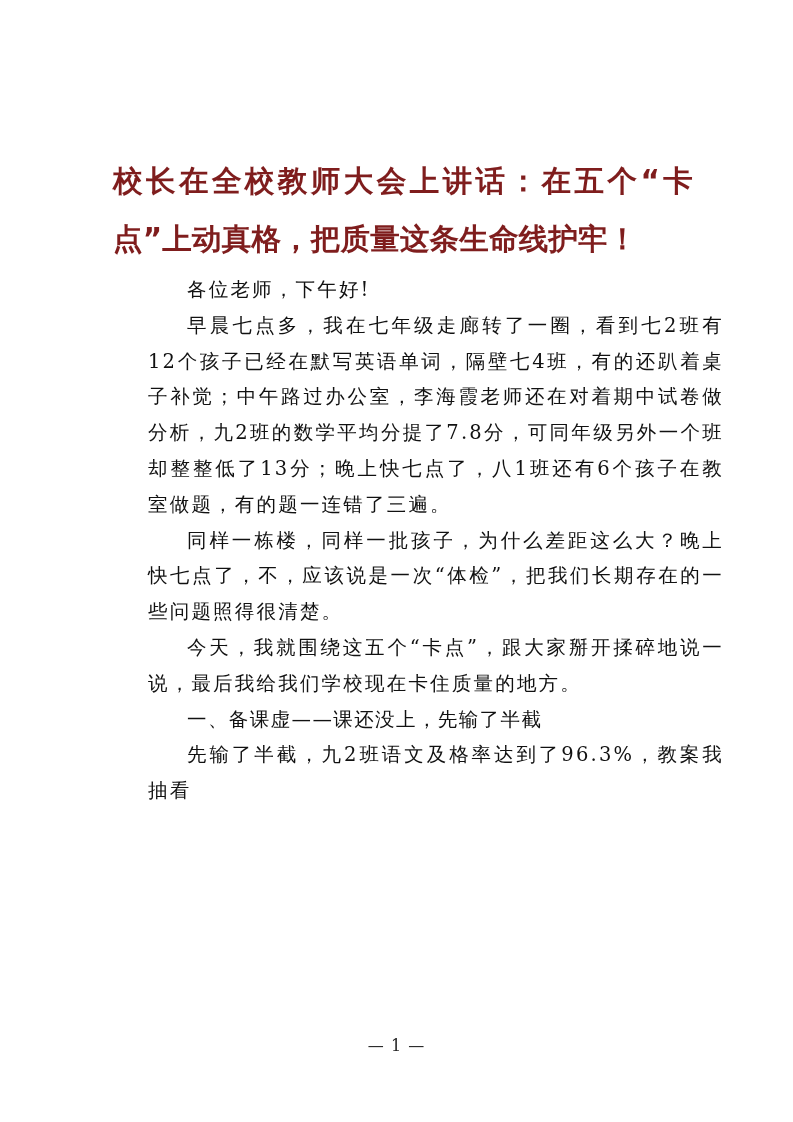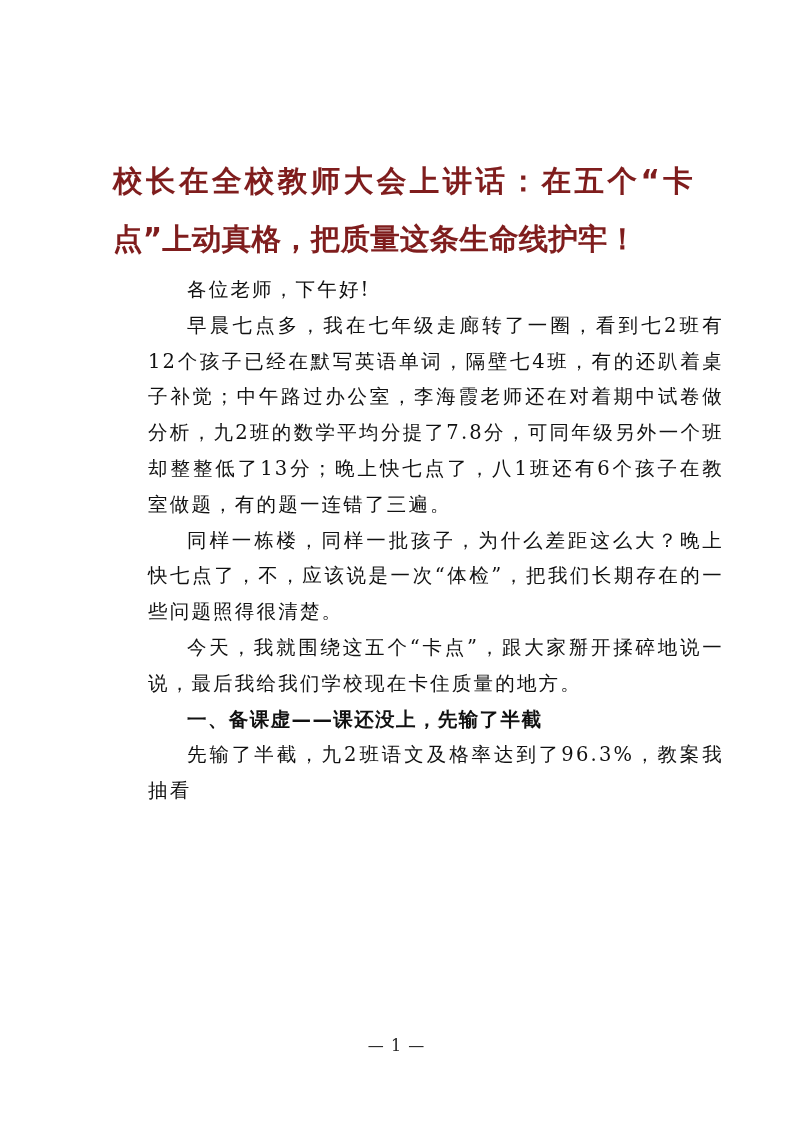--- a/index.html
+++ b/index.html
@@ -6,21 +6,21 @@
   body { width: 793px; height: 1122px; position: relative; overflow: hidden;
          font-family: "DejaVu Serif", "Liberation Serif", serif; color: #111; }
   .page { position: absolute; left: 0; top: 0; width: 793px; height: 1122px; background: #fff; }
   .title { position: absolute; left: 109px; top: 148px; width: 580px;
            font-family: "DejaVu Sans", "Liberation Sans", sans-serif;
            font-weight: bold; font-size: 29.5px; line-height: 58px; letter-spacing: 0.2px;
            text-align: justify; margin: 4px; color: #7f1d1d; }
   .body { position: absolute; left: 116px; top: 272px; width: 576px; margin-left: 32px; }
   .p { margin: 0; font-size: 19.5px; line-height: 35.8px; text-align: justify;
        text-align-last: left; text-indent: 39px; letter-spacing: 2.2px; color: #111; }
-  .h { font-family: "DejaVu Sans", "Liberation Sans", sans-serif; font-weight: bold; letter-spacing: 1.4px; }
+  .h { font-family: "DejaVu Sans", "Liberation Sans", sans-serif; font-weight: normal; letter-spacing: 1.4px; }
   .footer { position: absolute; left: 0; top: 1036px; width: 793px; text-align: center;
             font-size: 16px; color: #222; letter-spacing: 1px; }
 </style>
 </head>
 <body>
 
 <div class="page">
   <h1 class="title">校长在全校教师大会上讲话：在五个“卡点”上动真格，把质量这条生命线护牢！</h1>
 
   <div class="body">

